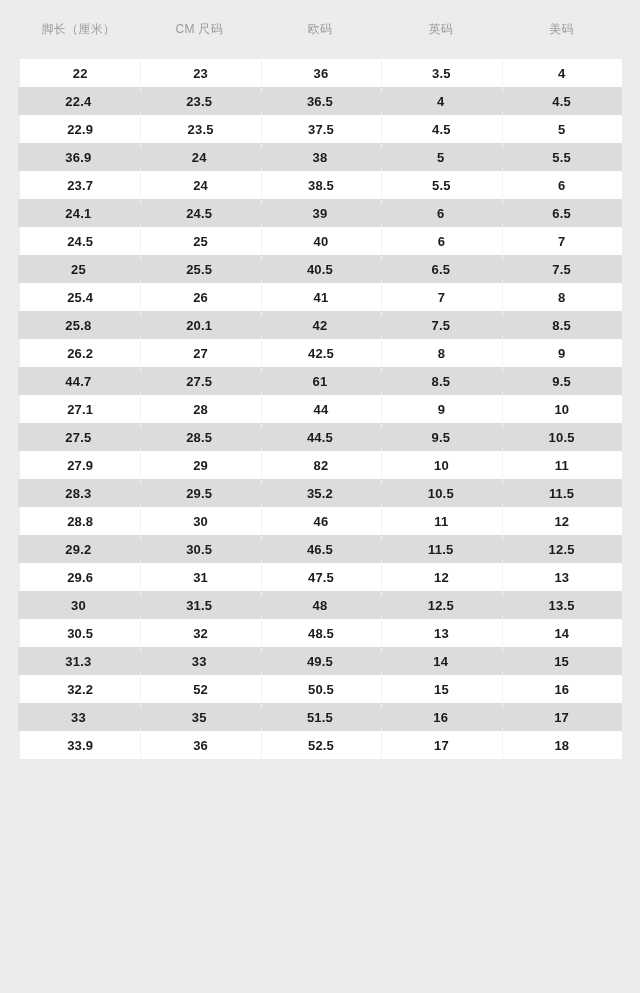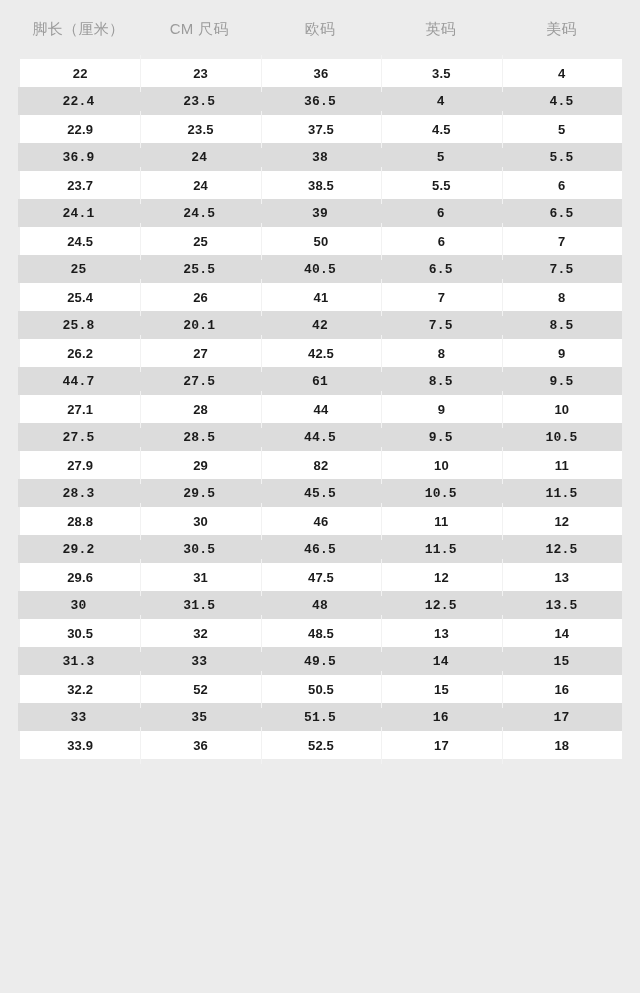--- a/index.html
+++ b/index.html
@@ -25,21 +25,21 @@
     height: 59px;
     align-items: center;
     background: #ececec;
     padding-left: 18px;
     padding-right: 18px;
     box-sizing: border-box;
   }
   .th {
     flex: 1 1 0;
     text-align: center;
-    font-size: 15px;
+    font-size: 12px;
     font-weight: 400;
     color: #9b9b9b;
     letter-spacing: 0.3px;
     white-space: nowrap;
   }
 
   
   .tbody {
     display: block;
   }
@@ -51,21 +51,20 @@
   }
   .row.odd {           
     background: #ffffff;
     margin-left: 20px;
     margin-right: 18px;
   }
   .row.even {          
     background: #dcdcdc;
     margin-left: 18px;
     margin-right: 18px;
-    font-family: Liberation Mono, monospace;
   }
   .td {
     flex: 1 1 0;
     text-align: center;
     font-size: 13px;
     font-weight: 700;
     color: #1b1b1b;
     letter-spacing: 0.2px;
     position: relative;
   }
@@ -132,21 +131,21 @@
       <div class="row even">
         <div class="td">24.1</div>
         <div class="td">24.5</div>
         <div class="td">39</div>
         <div class="td">6</div>
         <div class="td">6.5</div>
       </div>
       <div class="row odd">
         <div class="td">24.5</div>
         <div class="td">25</div>
-        <div class="td">50</div>
+        <div class="td">40</div>
         <div class="td">6</div>
         <div class="td">7</div>
       </div>
       <div class="row even">
         <div class="td">25</div>
         <div class="td">25.5</div>
         <div class="td">40.5</div>
         <div class="td">6.5</div>
         <div class="td">7.5</div>
       </div>
@@ -195,21 +194,21 @@
       <div class="row odd">
         <div class="td">27.9</div>
         <div class="td">29</div>
         <div class="td">82</div>
         <div class="td">10</div>
         <div class="td">11</div>
       </div>
       <div class="row even">
         <div class="td">28.3</div>
         <div class="td">29.5</div>
-        <div class="td">45.5</div>
+        <div class="td">35.2</div>
         <div class="td">10.5</div>
         <div class="td">11.5</div>
       </div>
       <div class="row odd">
         <div class="td">28.8</div>
         <div class="td">30</div>
         <div class="td">46</div>
         <div class="td">11</div>
         <div class="td">12</div>
       </div>

